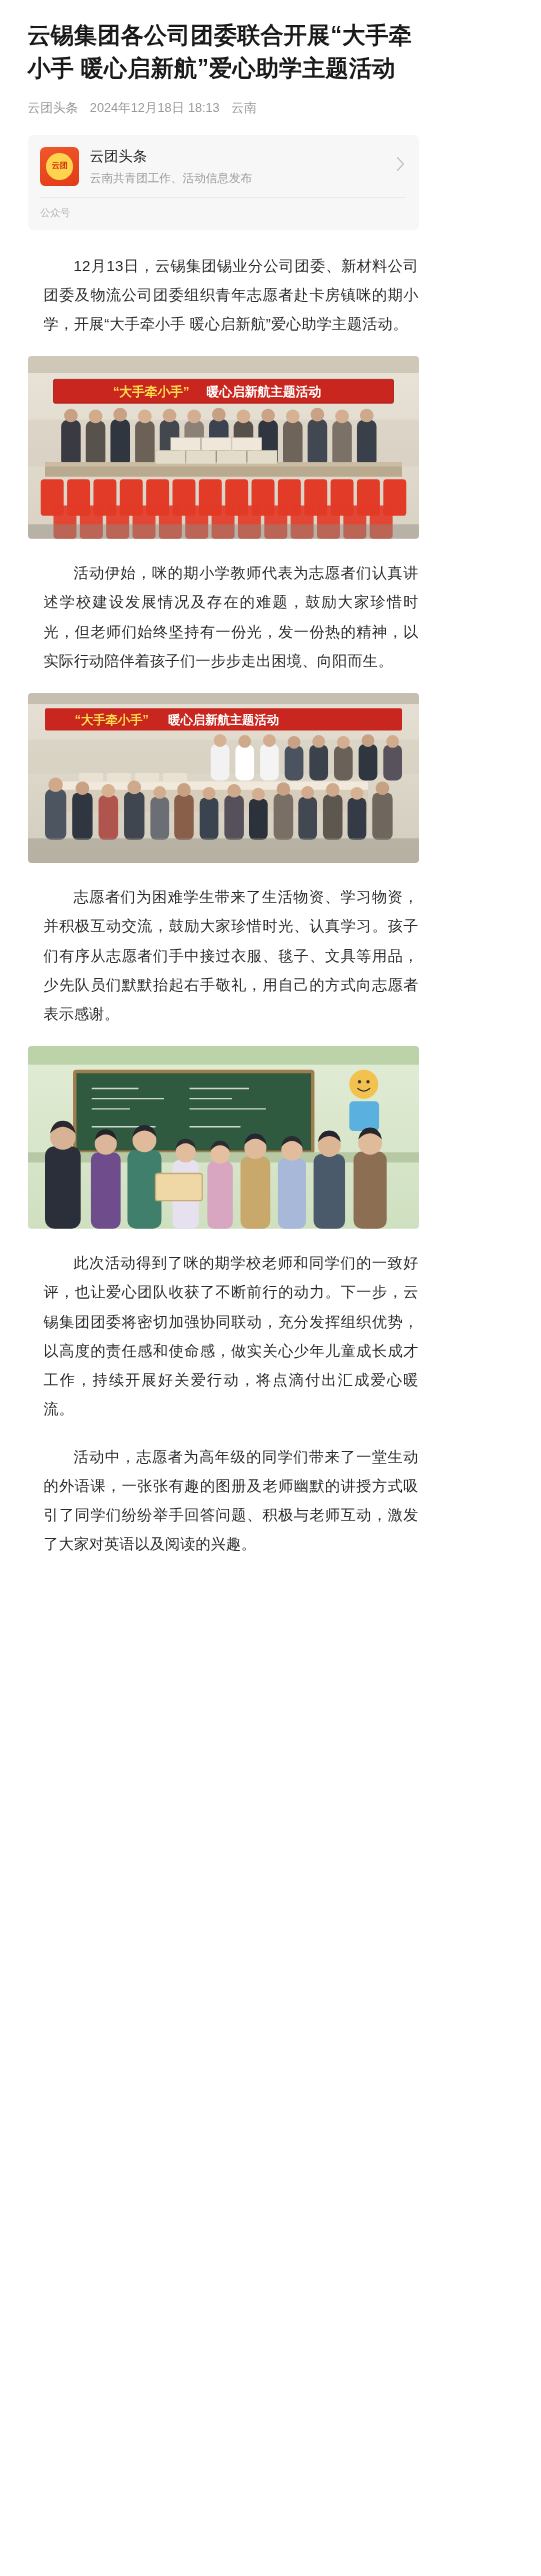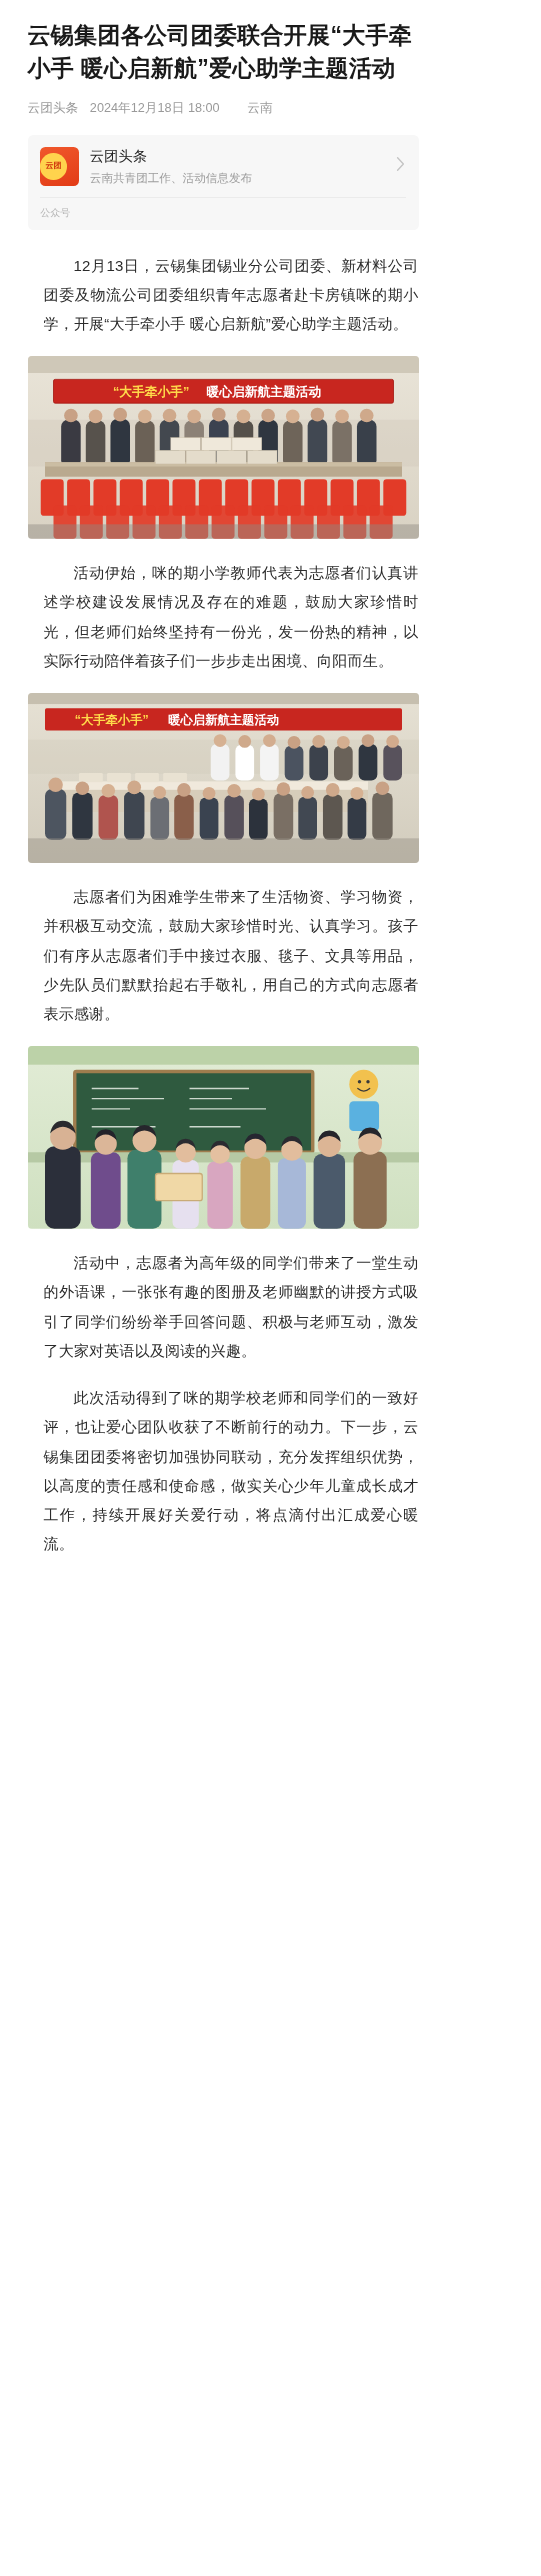--- a/index.html
+++ b/index.html
@@ -29,42 +29,42 @@
   .meta-row {
     display: flex;
     align-items: center;
     gap: 11.6px;
     font-size: 12.7px;
     color: #9a9a9a;
     margin-bottom: 18px;
   }
   .meta-source { color: #9a9a9a; }
   .meta-date { color: #9a9a9a; }
-  .meta-loc { color: #9a9a9a; margin-left: 16px; }
+  .meta-loc { color: #9a9a9a; }
 
   .account-card {
     background: #f7f7f7;
     border-radius: 5.3px;
     padding: 11.6px 12.7px 9.5px 12.7px;
     margin-bottom: 21px;
   }
   .account-main {
     display: flex;
     align-items: center;
   }
   .account-logo {
     width: 39px;
     height: 39px;
     border-radius: 5.3px;
     background: linear-gradient(160deg, #f0582c 0%, #e23b16 100%);
     flex: 0 0 auto;
     position: relative;
     display: flex;
     align-items: center;
-    justify-content: flex-start;
+    justify-content: center;
   }
   .account-logo .badge {
     width: 26.5px;
     height: 26.5px;
     border-radius: 50%;
     background: #ffd34d;
     display: flex;
     align-items: center;
     justify-content: center;
     font-size: 8px;
@@ -130,21 +130,21 @@
 </style>
 </head>
 <body>
 
 <div class="page">
 
   <h1 class="article-title">云锡集团各公司团委联合开展“大手牵小手 暖心启新航”爱心助学主题活动</h1>
 
   <div class="meta-row">
     <span class="meta-source">云团头条</span>
-    <span class="meta-date">2024年12月18日 18:00</span>
+    <span class="meta-date">2024年12月18日 18:13</span>
     <span class="meta-loc">云南</span>
   </div>
 
   <div class="account-card">
     <div class="account-main">
       <div class="account-logo">
         <div class="badge">云团</div>
       </div>
       <div class="account-text">
         <div class="account-name">云团头条</div>
@@ -394,18 +394,18 @@
           <path d="M682 226 q27 -29 54 0 q-4 -27 -27 -27 q-23 0 -27 27z" fill="#25252b"></path>
           <rect x="766" y="248" width="78" height="182" rx="20" fill="#8c6f52"></rect>
           <circle cx="805" cy="228" r="28" fill="#e0bb9b"></circle>
           <path d="M777 220 q28 -30 56 0 q-5 -28 -28 -28 q-23 0 -28 28z" fill="#26262c"></path>
         </g>
         <rect x="300" y="300" width="110" height="64" rx="6" fill="#f0d8a6" stroke="#c9ab77" stroke-width="3"></rect>
       </svg>
     </div>
   </figure>
 
+  <p class="para">此次活动得到了咪的期学校老师和同学们的一致好评，也让爱心团队收获了不断前行的动力。下一步，云锡集团团委将密切加强协同联动，充分发挥组织优势，以高度的责任感和使命感，做实关心少年儿童成长成才工作，持续开展好关爱行动，将点滴付出汇成爱心暖流。</p>
+
   <p class="para">活动中，志愿者为高年级的同学们带来了一堂生动的外语课，一张张有趣的图册及老师幽默的讲授方式吸引了同学们纷纷举手回答问题、积极与老师互动，激发了大家对英语以及阅读的兴趣。</p>
 
-  <p class="para">此次活动得到了咪的期学校老师和同学们的一致好评，也让爱心团队收获了不断前行的动力。下一步，云锡集团团委将密切加强协同联动，充分发挥组织优势，以高度的责任感和使命感，做实关心少年儿童成长成才工作，持续开展好关爱行动，将点滴付出汇成爱心暖流。</p>
-
 </div>
 
 
 </body></html>

